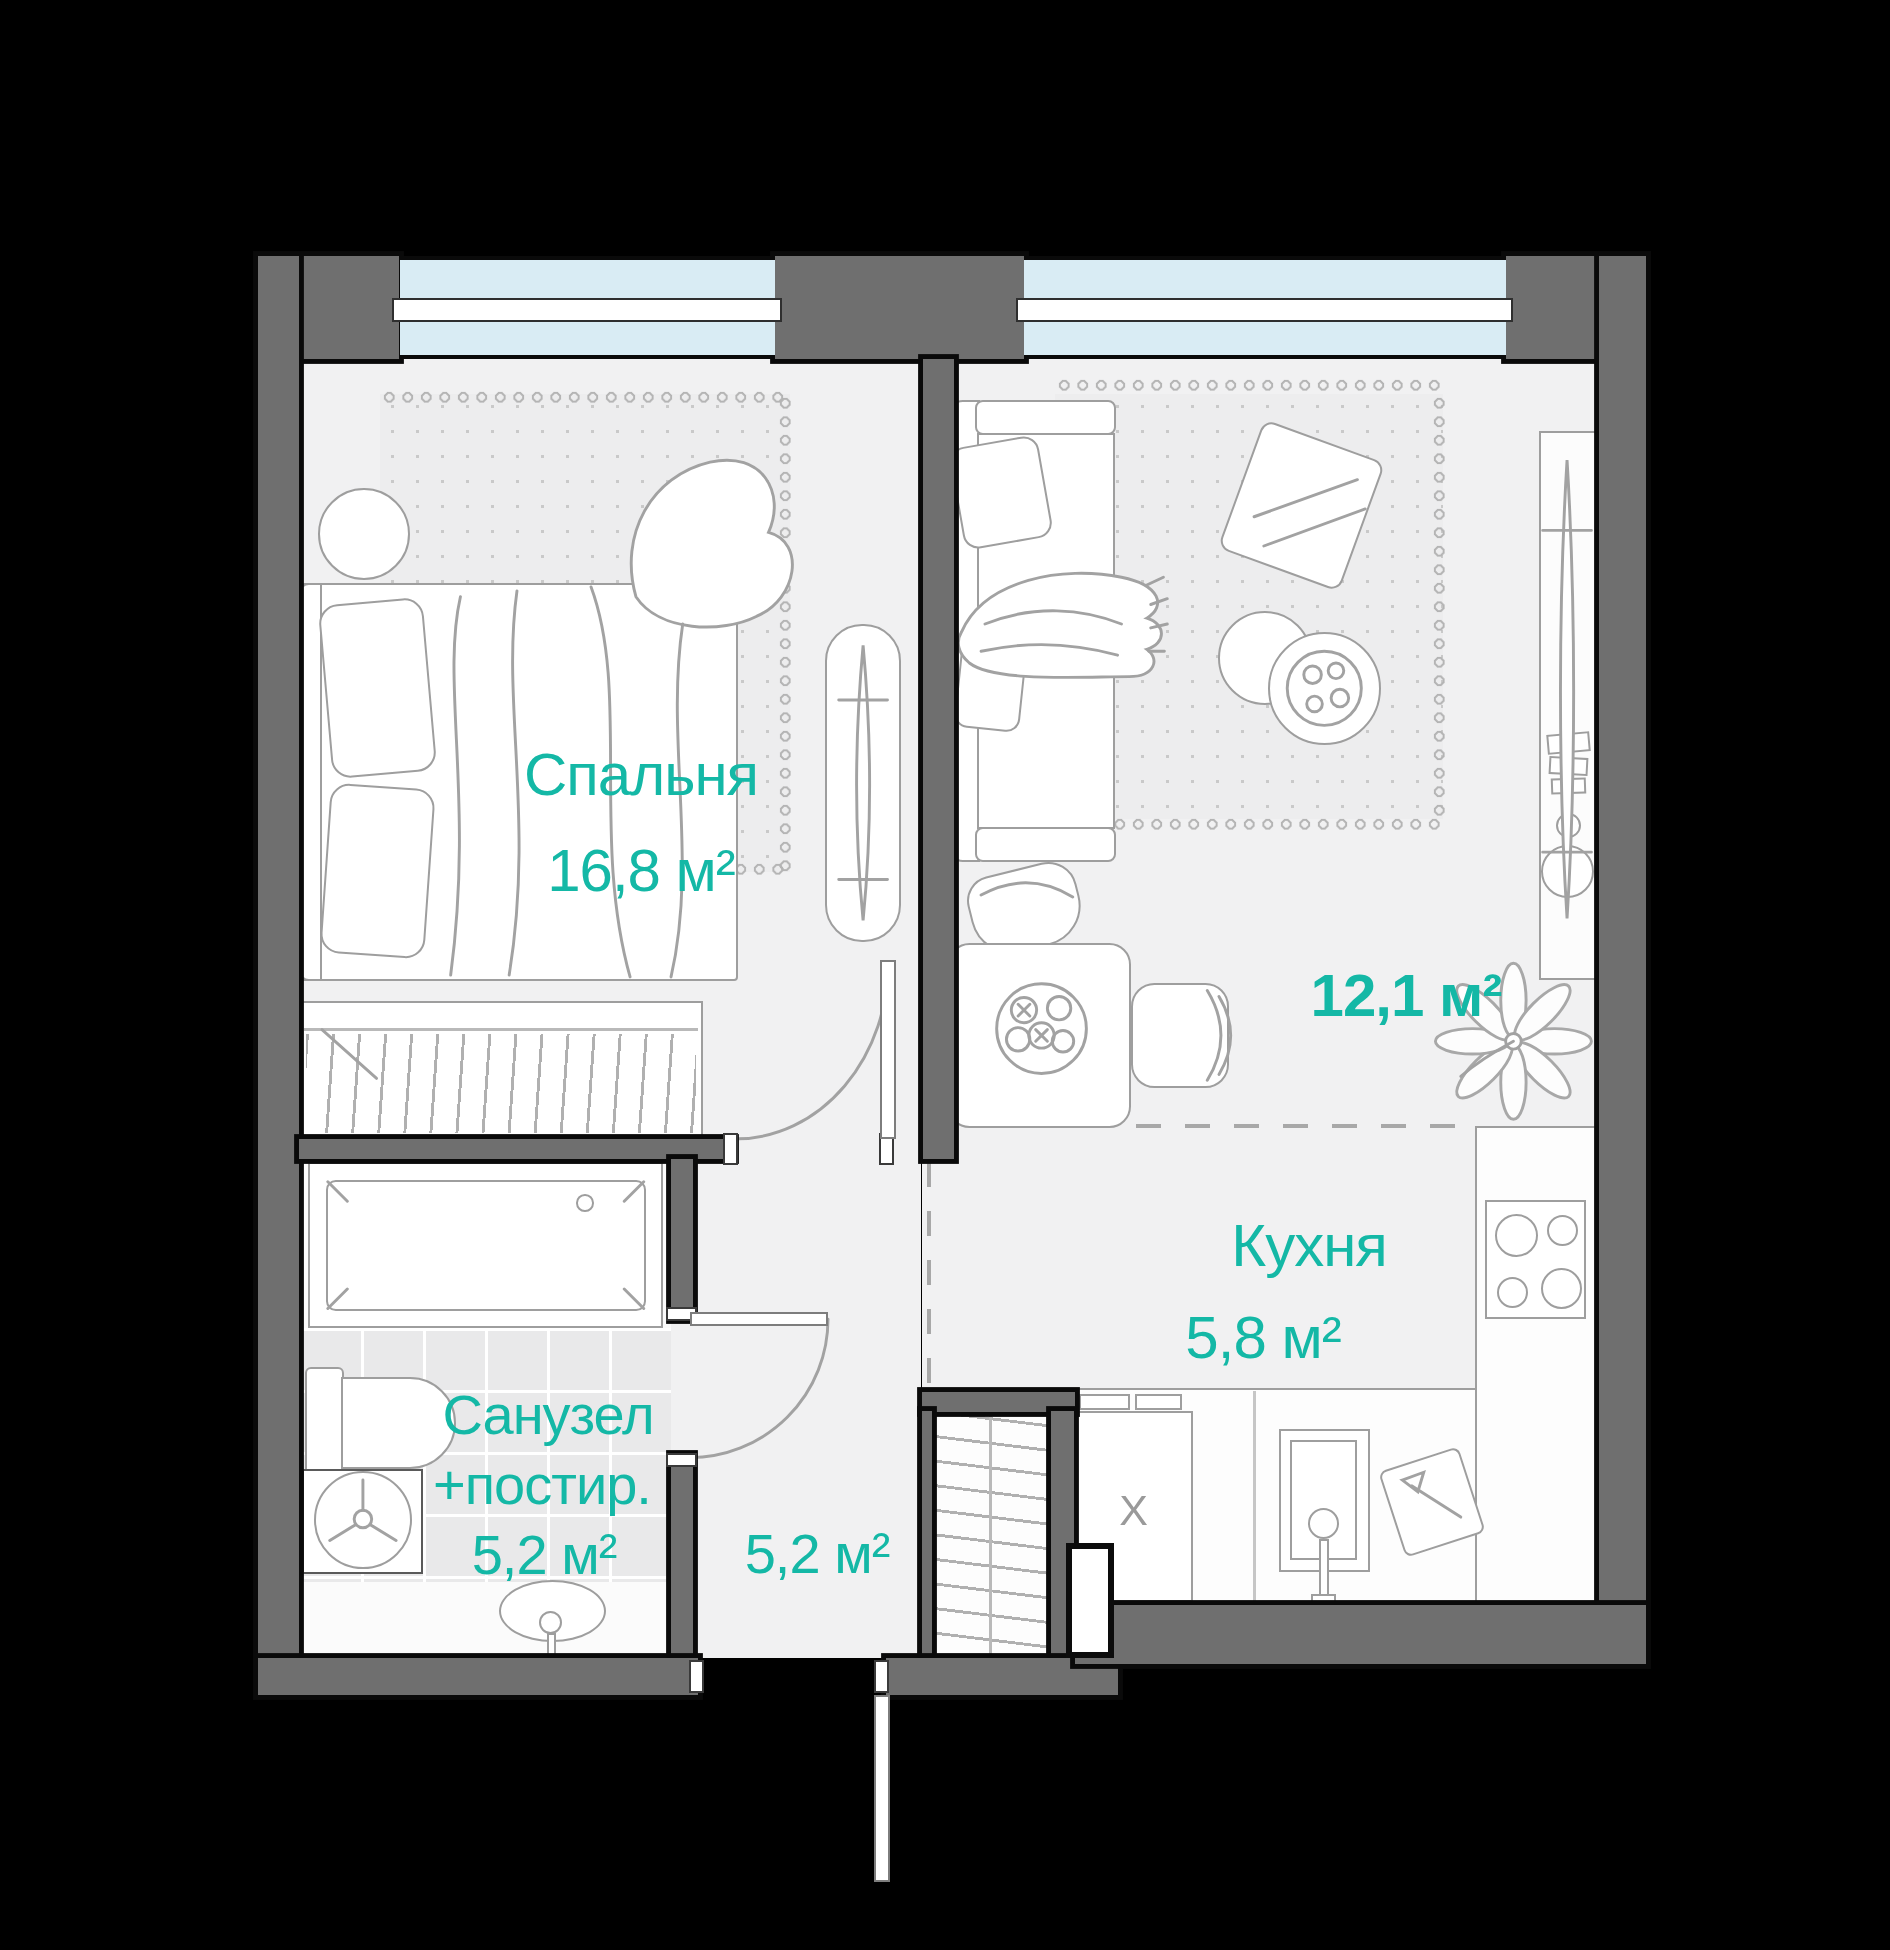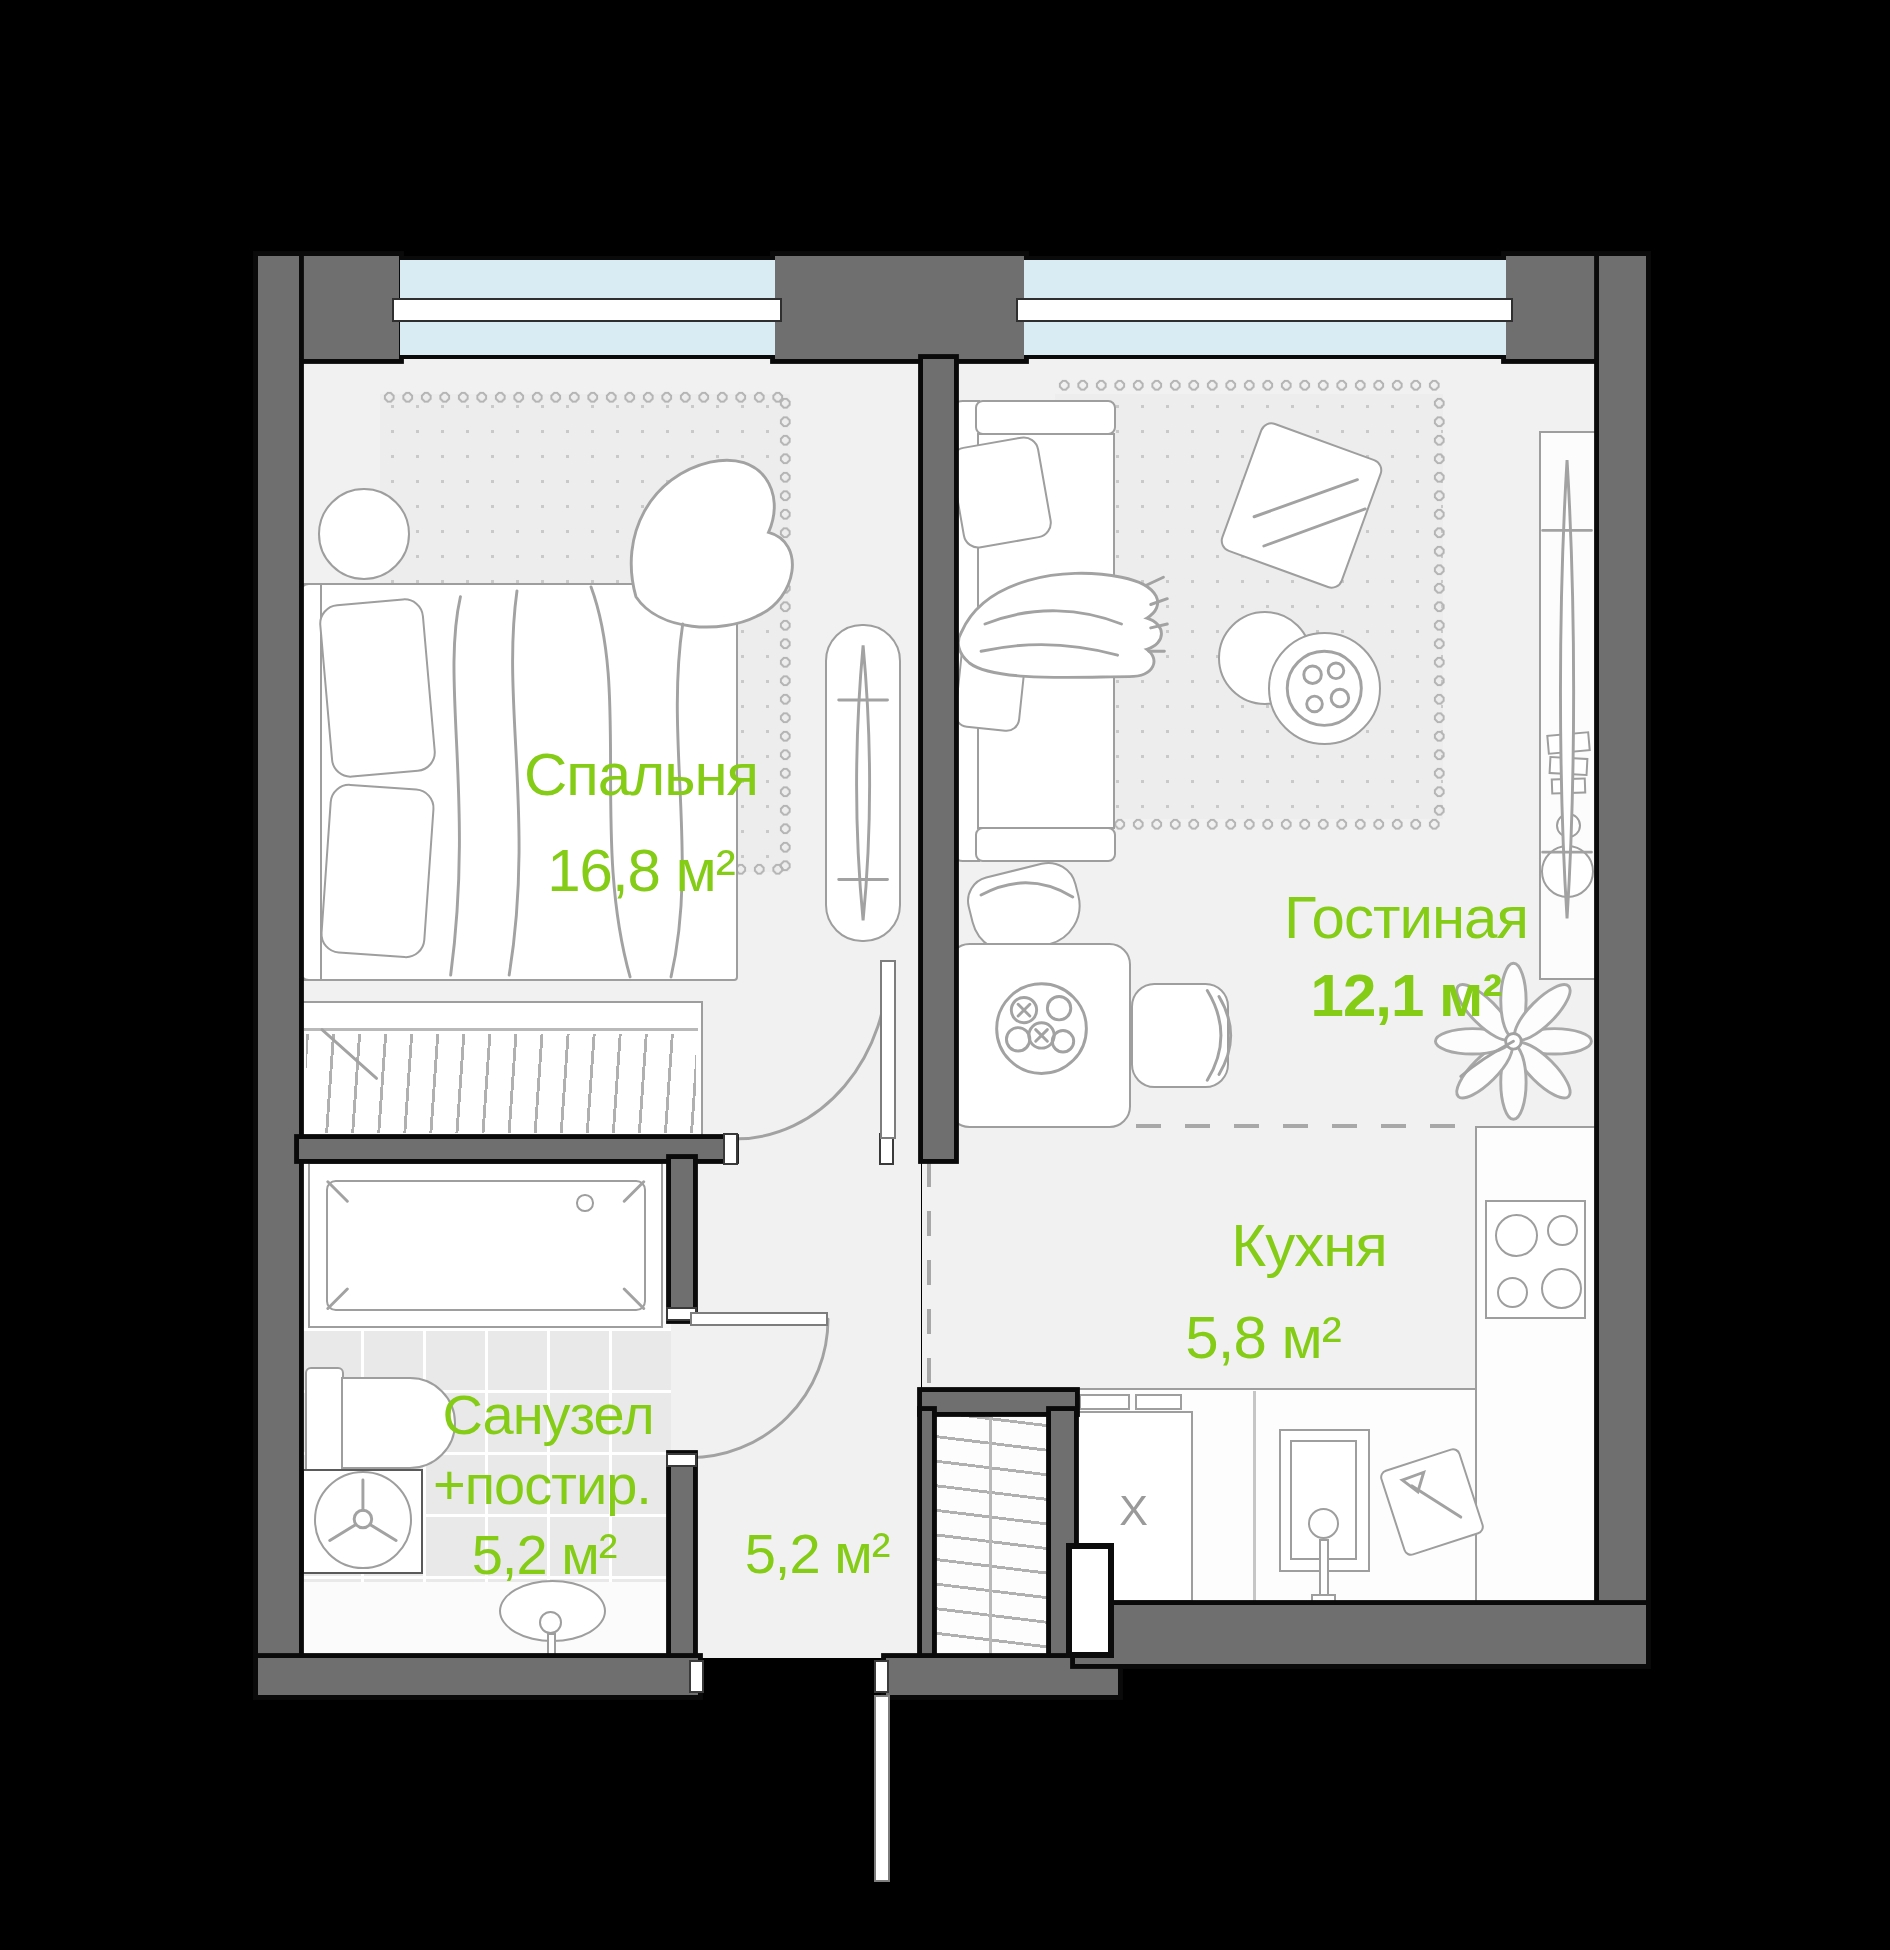--- a/index.html
+++ b/index.html
@@ -25,21 +25,21 @@
   .fw{position:absolute;background:#fff;border:2.9px solid #9e9e9e;z-index:30;box-sizing:border-box;}
   .fl{position:absolute;background:#b9b9b9;z-index:31;}
   .dash-v{position:absolute;width:3.9px;z-index:18;
        background:repeating-linear-gradient(180deg,#a8a8a8 0 25px,transparent 25px 49px);}
   .dash-h{position:absolute;height:3.9px;z-index:18;
        background:repeating-linear-gradient(90deg,#a8a8a8 0 25px,transparent 25px 49px);}
   .glass{position:absolute;background:#d9ecf4;z-index:55;border-top:4.9px solid #0a0a0a;border-bottom:4.9px solid #0a0a0a;box-sizing:border-box;}
   .wframe{position:absolute;background:#fff;border:2.9px solid #2f2f2f;z-index:56;box-sizing:border-box;}
   .jamb{position:absolute;background:#fff;border:2.9px solid #3a3a3a;z-index:60;box-sizing:border-box;}
   .leaf{position:absolute;background:#fff;border:2.9px solid #7d7d7d;z-index:60;box-sizing:border-box;}
-  .lbl{position:absolute;color:#84cc16;z-index:70;white-space:nowrap;transform:translate(-50%,-50%);
+  .lbl{position:absolute;color:#14b8a6;z-index:70;white-space:nowrap;transform:translate(-50%,-50%);
        font-size:60px;letter-spacing:-1px;}
   .lbl.small{font-size:56px;}
   .hatch-h{position:absolute;background-color:#fdfdfd;z-index:30;
        background-image:repeating-linear-gradient(7deg,transparent 0 21.5px,#b0b0b0 21.5px 24.4px);}
   .hatch-v{position:absolute;background-color:#fff;z-index:31;
        background-image:repeating-linear-gradient(94deg,#b0b0b0 0 2.9px,transparent 2.9px 26px);}
   .circ{border-radius:50%;}
   svg.overlay{position:absolute;left:0;top:0;z-index:45;}
   svg .sk{fill:none;stroke:#a2a2a2;stroke-width:3;stroke-linecap:round;}
   svg .skf{fill:#ffffff;stroke:#a2a2a2;stroke-width:3;}
@@ -255,21 +255,20 @@
   <div class="jamb" style="left:666px;top:1453px;width:31px;height:13.7px;"></div>
   <div class="leaf" style="left:690px;top:1312px;width:138px;height:13.7px;"></div>
 
   <div class="jamb" style="left:689px;top:1660px;width:14.6px;height:33px;"></div>
   <div class="jamb" style="left:874px;top:1660px;width:14.6px;height:33px;"></div>
   <div class="leaf" style="left:874px;top:1695px;width:15.6px;height:187px;"></div>
 
   <div class="lbl" style="left:641px;top:774px;">Спальня</div>
   <div class="lbl" style="left:641px;top:870px;">16,8 м²</div>
 
-  <div class="lbl" style="left:1406px;top:917px;">Гостиная</div>
   <div class="lbl" style="left:1406px;top:995px;font-weight:bold;">12,1 м²</div>
 
   <div class="lbl" style="left:1309px;top:1245px;">Кухня</div>
   <div class="lbl" style="left:1263px;top:1337px;">5,8 м²</div>
 
   <div class="lbl small" style="left:548px;top:1414px;">Санузел</div>
   <div class="lbl small" style="left:542px;top:1484px;">+постир.</div>
   <div class="lbl small" style="left:544px;top:1554px;">5,2 м²</div>
 
   <div class="lbl small" style="left:817px;top:1553px;">5,2 м²</div>

